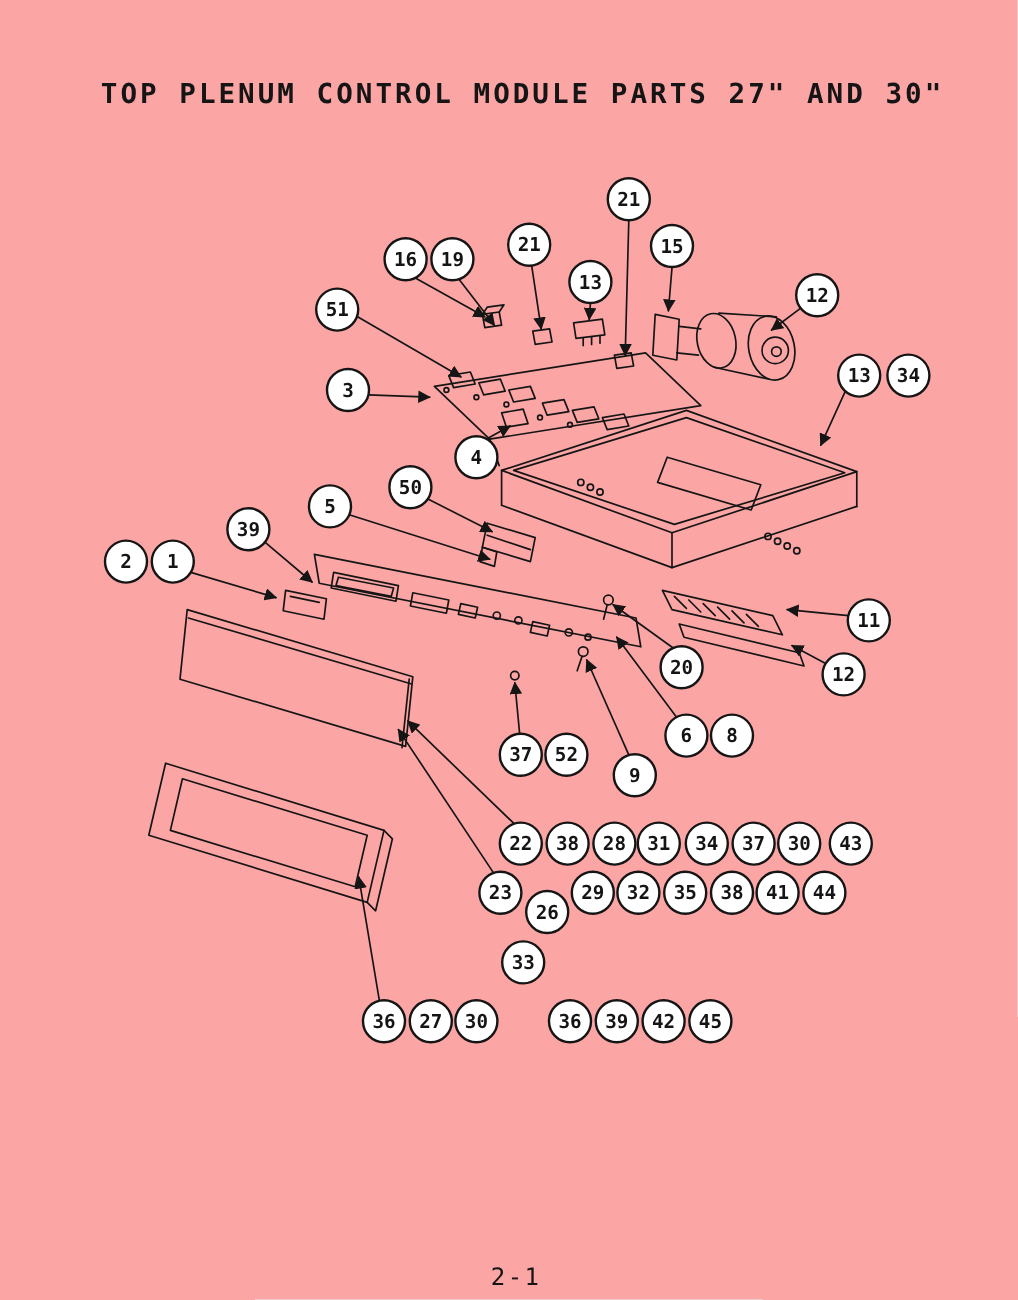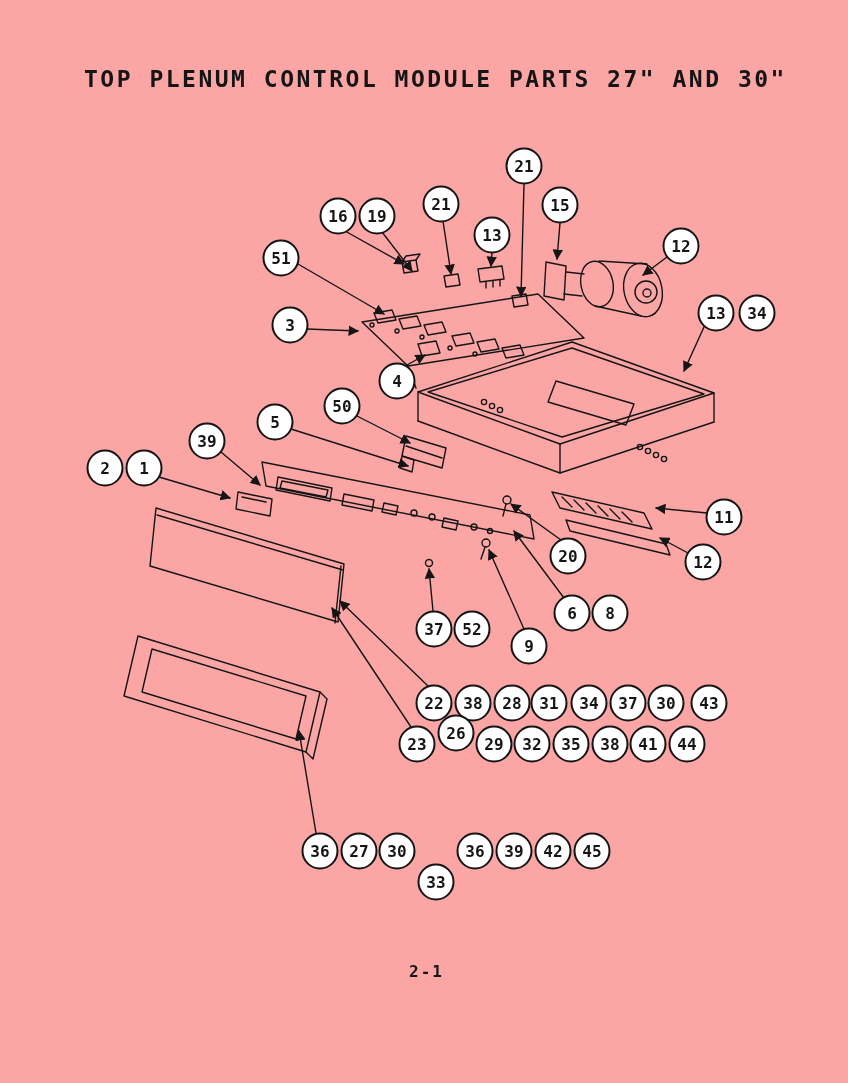--- a/index.html
+++ b/index.html
@@ -6,21 +6,21 @@
   .page{
     position:relative;width:848px;height:1083px;background:#fca5a5;
     font-family:"DejaVu Sans Mono", monospace;color:#151515;overflow:hidden;
     margin:0 auto;
   }
   .title{
     position:absolute;left:84px;top:66px;font-size:23px;font-weight:bold;
     letter-spacing:2.5px;white-space:nowrap;color:#151515;
   }
   .pageno{
-    position:absolute;left:409px;top:962px;font-size:16px;font-weight:bold;
+    position:absolute;left:409px;top:1052px;font-size:20px;font-weight:normal;
     letter-spacing:2px;color:#151515;
   }
   svg.drawing{position:absolute;left:0;top:0;}
   .callout{
     position:absolute;width:37px;height:37px;border:2.2px solid #151515;
     border-radius:50%;background:#ffffff;display:flex;align-items:center;
     justify-content:center;font-size:16px;font-weight:bold;color:#151515;
     transform:translate(-50%,-50%);line-height:1;box-sizing:border-box;
   }
 </style>
@@ -214,32 +214,32 @@
   <div class="callout" style="left:434px;top:703px">22</div>
   <div class="callout" style="left:473px;top:703px">38</div>
   <div class="callout" style="left:512px;top:703px">28</div>
   <div class="callout" style="left:549px;top:703px">31</div>
   <div class="callout" style="left:589px;top:703px">34</div>
   <div class="callout" style="left:628px;top:703px">37</div>
   <div class="callout" style="left:666px;top:703px">30</div>
   <div class="callout" style="left:709px;top:703px">43</div>
 
   <div class="callout" style="left:417px;top:744px">23</div>
-  <div class="callout" style="left:456px;top:733px">26</div>
+  <div class="callout" style="left:456px;top:760px">26</div>
   <div class="callout" style="left:494px;top:744px">29</div>
   <div class="callout" style="left:532px;top:744px">32</div>
   <div class="callout" style="left:571px;top:744px">35</div>
   <div class="callout" style="left:610px;top:744px">38</div>
   <div class="callout" style="left:648px;top:744px">41</div>
   <div class="callout" style="left:687px;top:744px">44</div>
 
   <div class="callout" style="left:320px;top:851px">36</div>
   <div class="callout" style="left:359px;top:851px">27</div>
   <div class="callout" style="left:397px;top:851px">30</div>
-  <div class="callout" style="left:436px;top:882px">33</div>
+  <div class="callout" style="left:436px;top:802px">33</div>
   <div class="callout" style="left:475px;top:851px">36</div>
   <div class="callout" style="left:514px;top:851px">39</div>
   <div class="callout" style="left:553px;top:851px">42</div>
   <div class="callout" style="left:592px;top:851px">45</div>
 
   <div class="pageno">2-1</div>
 
 </div>
 
 </body></html>

